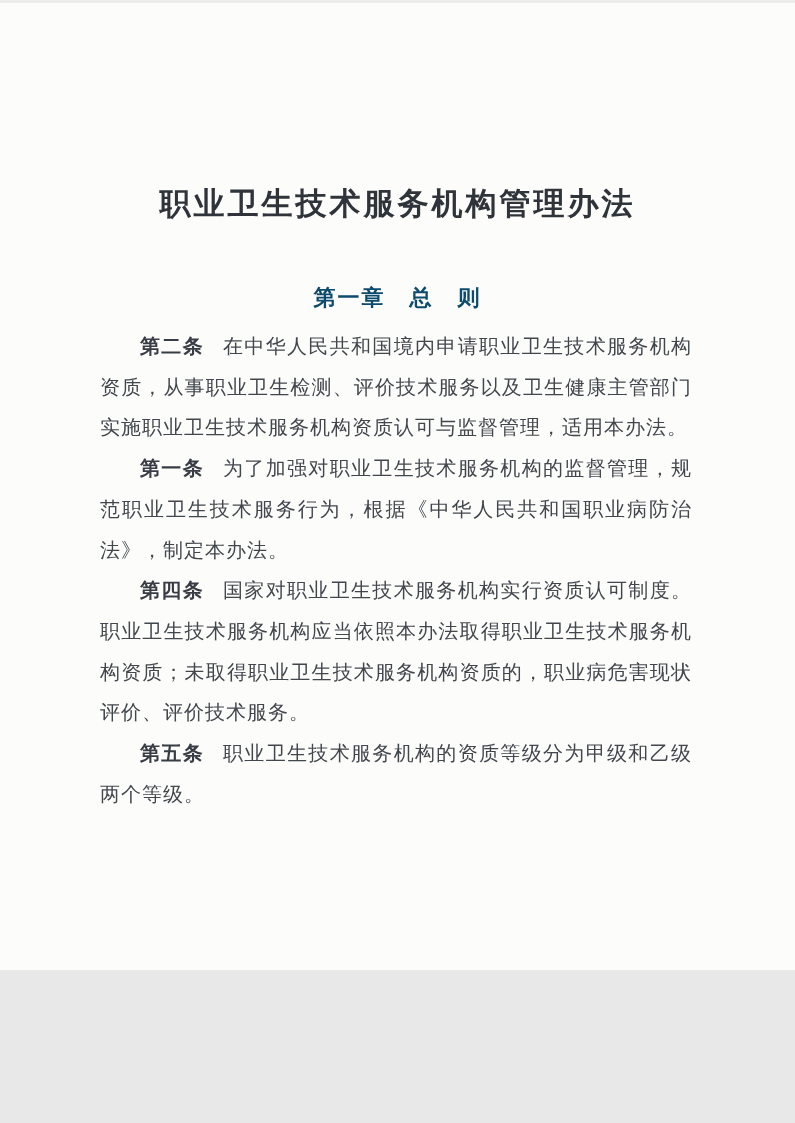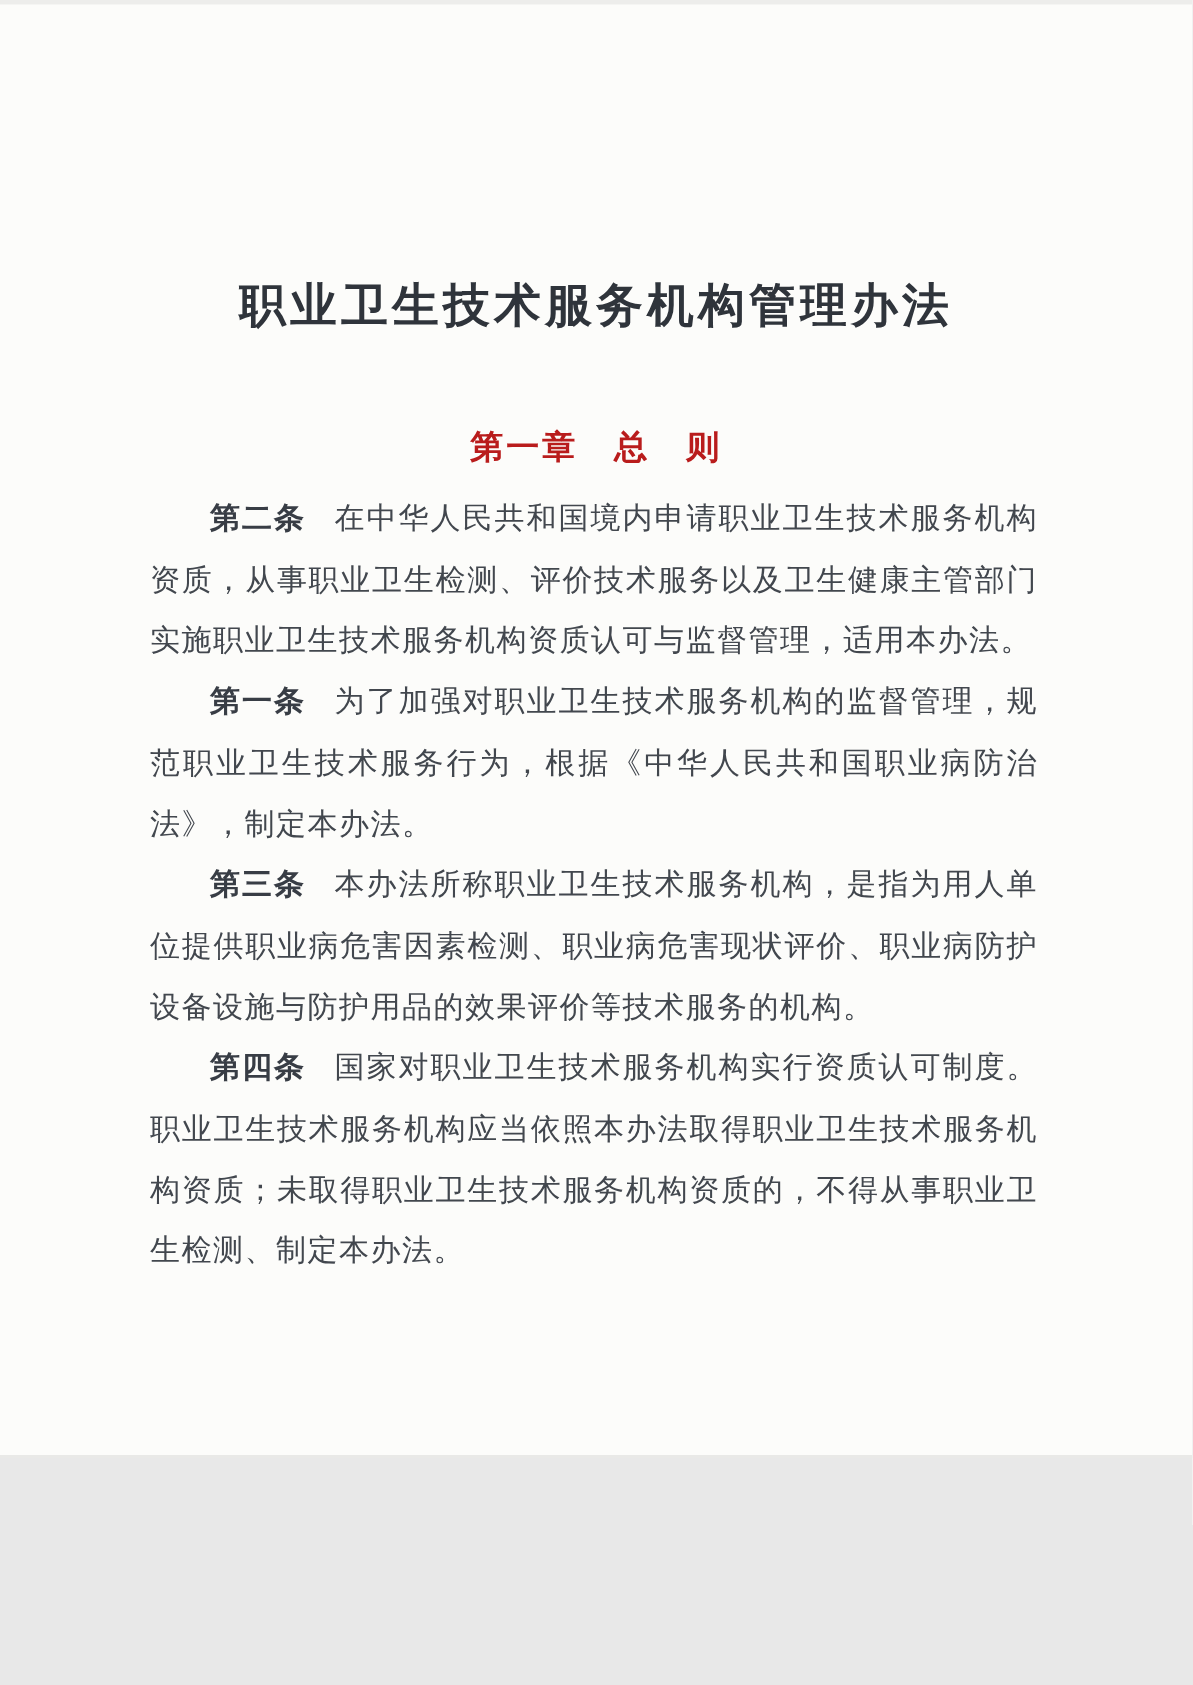--- a/index.html
+++ b/index.html
@@ -44,21 +44,21 @@
   .chapter-heading {
     position: absolute;
     top: 283px;
     left: 0;
     width: 100%;
     margin: 0;
     text-align: center;
     font-size: 22px;
     font-weight: bold;
     letter-spacing: 2px;
-    color: #b91c1c;
+    color: #0c4a6e;
   }
   .doc-body {
     position: absolute;
     top: 326px;
     left: 100px;
     width: 592px;
     font-size: 20px;
     line-height: 40.7px;
     letter-spacing: 1px;
     text-align: justify;
@@ -95,28 +95,28 @@
   <div class="doc-body">
 
     <p class="para">
       <span class="article-label">第二条</span><span>在中华人民共和国境内申请职业卫生技术服务机构资质，从事职业卫生检测、评价技术服务以及卫生健康主管部门实施职业卫生技术服务机构资质认可与监督管理，适用本办法。</span>
     </p>
 
     <p class="para">
       <span class="article-label">第一条</span><span>为了加强对职业卫生技术服务机构的监督管理，规范职业卫生技术服务行为，根据《中华人民共和国职业病防治法》，制定本办法。</span>
     </p>
 
+
     <p class="para">
-      <span class="article-label">第三条</span><span>本办法所称职业卫生技术服务机构，是指为用人单位提供职业病危害因素检测、职业病危害现状评价、职业病防护设备设施与防护用品的效果评价等技术服务的机构。</span>
+      <span class="article-label">第四条</span><span>国家对职业卫生技术服务机构实行资质认可制度。职业卫生技术服务机构应当依照本办法取得职业卫生技术服务机构资质；未取得职业卫生技术服务机构资质的，职业病危害现状评价、评价技术服务。</span>
     </p>
 
     <p class="para">
-      <span class="article-label">第四条</span><span>国家对职业卫生技术服务机构实行资质认可制度。职业卫生技术服务机构应当依照本办法取得职业卫生技术服务机构资质；未取得职业卫生技术服务机构资质的，不得从事职业卫生检测、制定本办法。</span>
+      <span class="article-label">第五条</span><span>职业卫生技术服务机构的资质等级分为甲级和乙级两个等级。</span>
     </p>
-
 
 
 
   </div>
 
   <div class="page-number">— 2 —</div>
 
   <div class="scan-edge-bottom"></div>
 
 </div>

